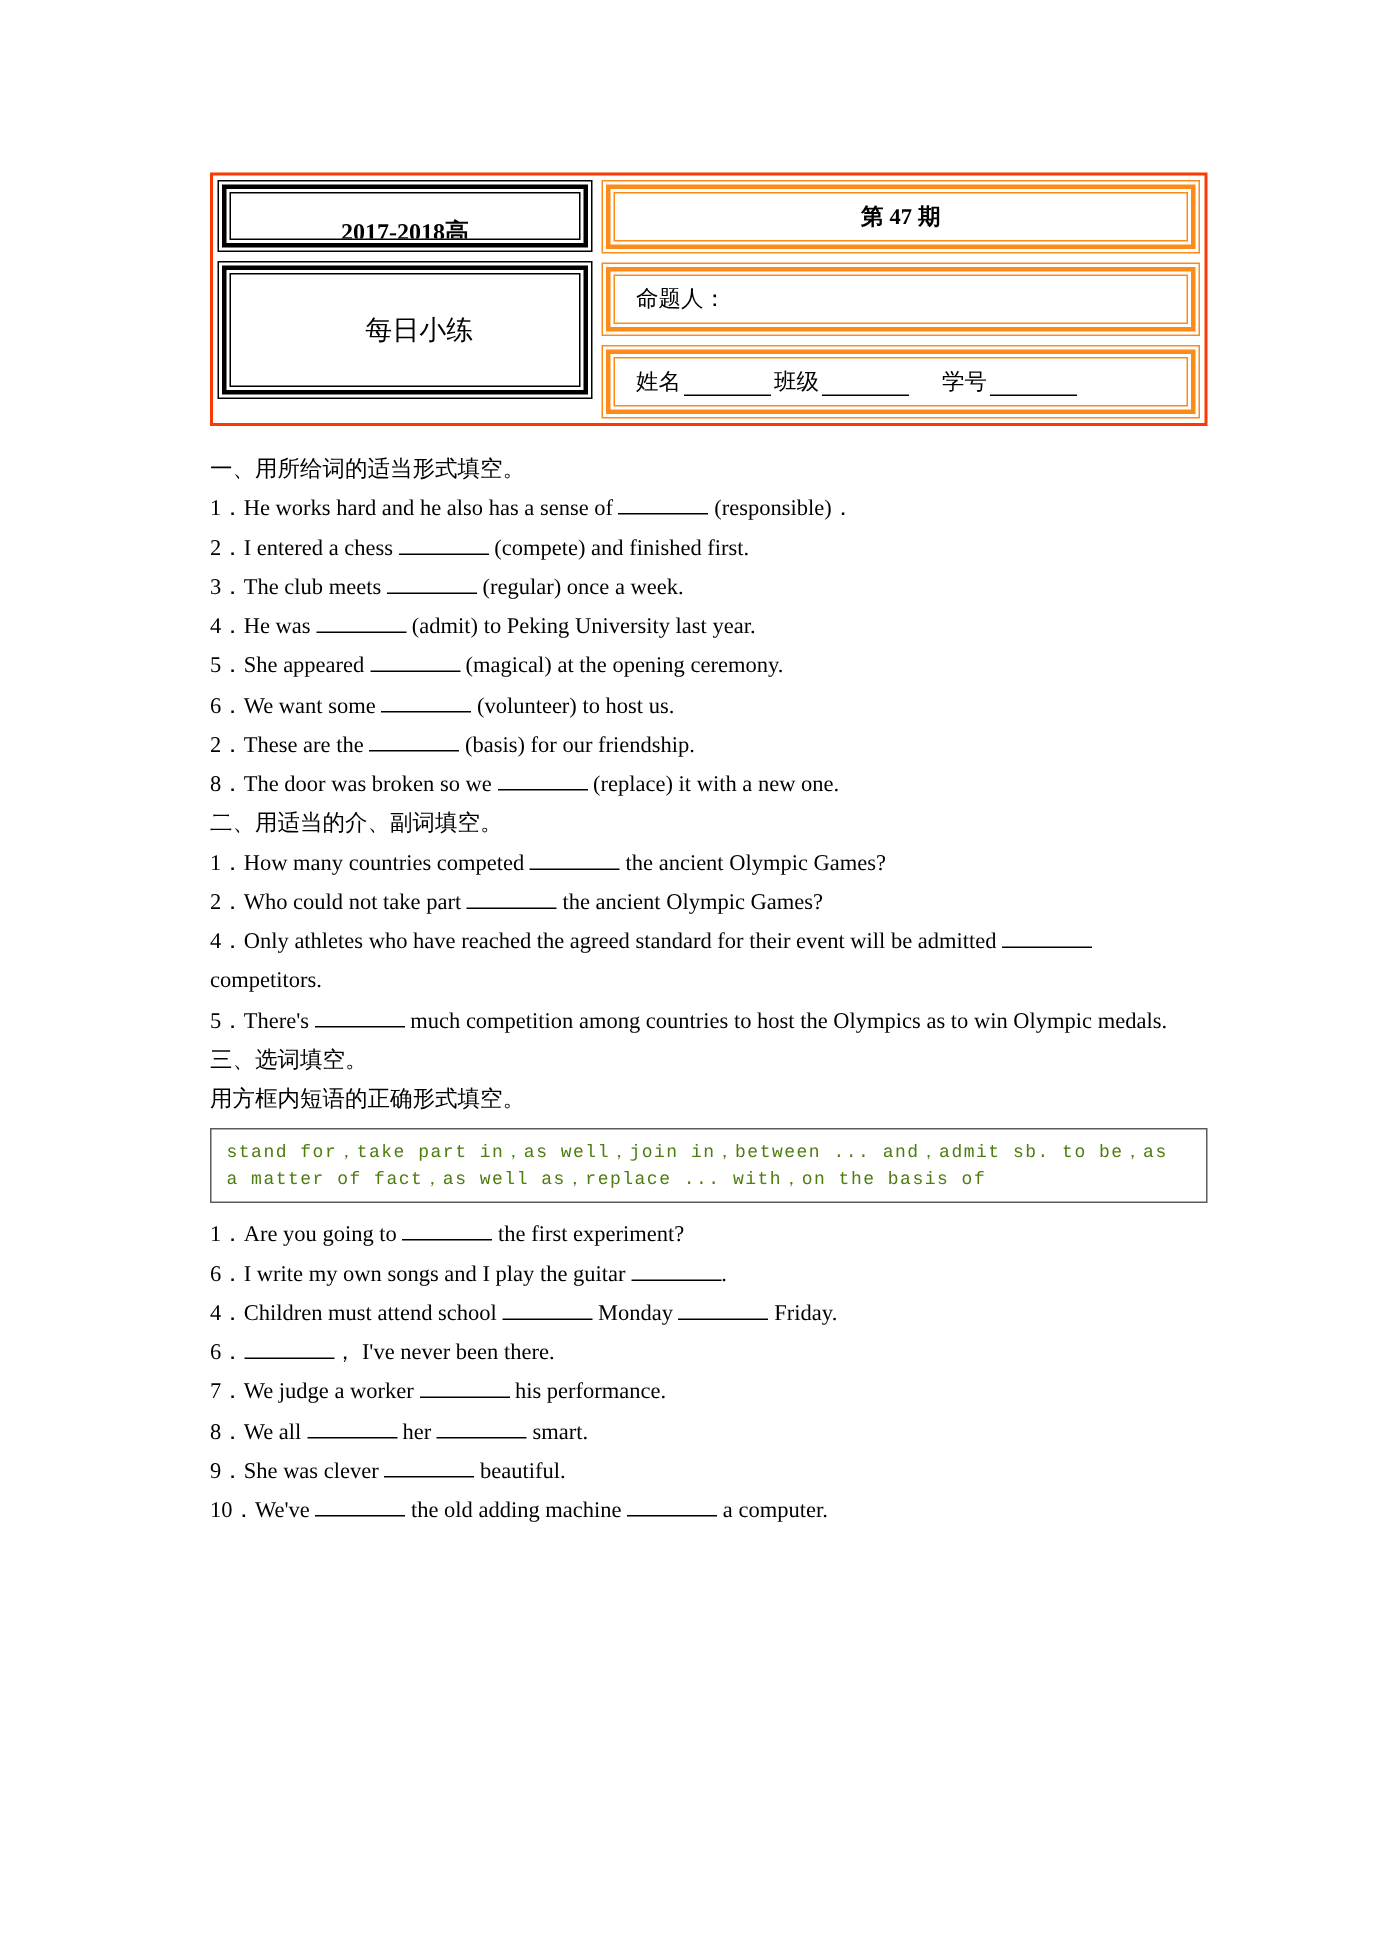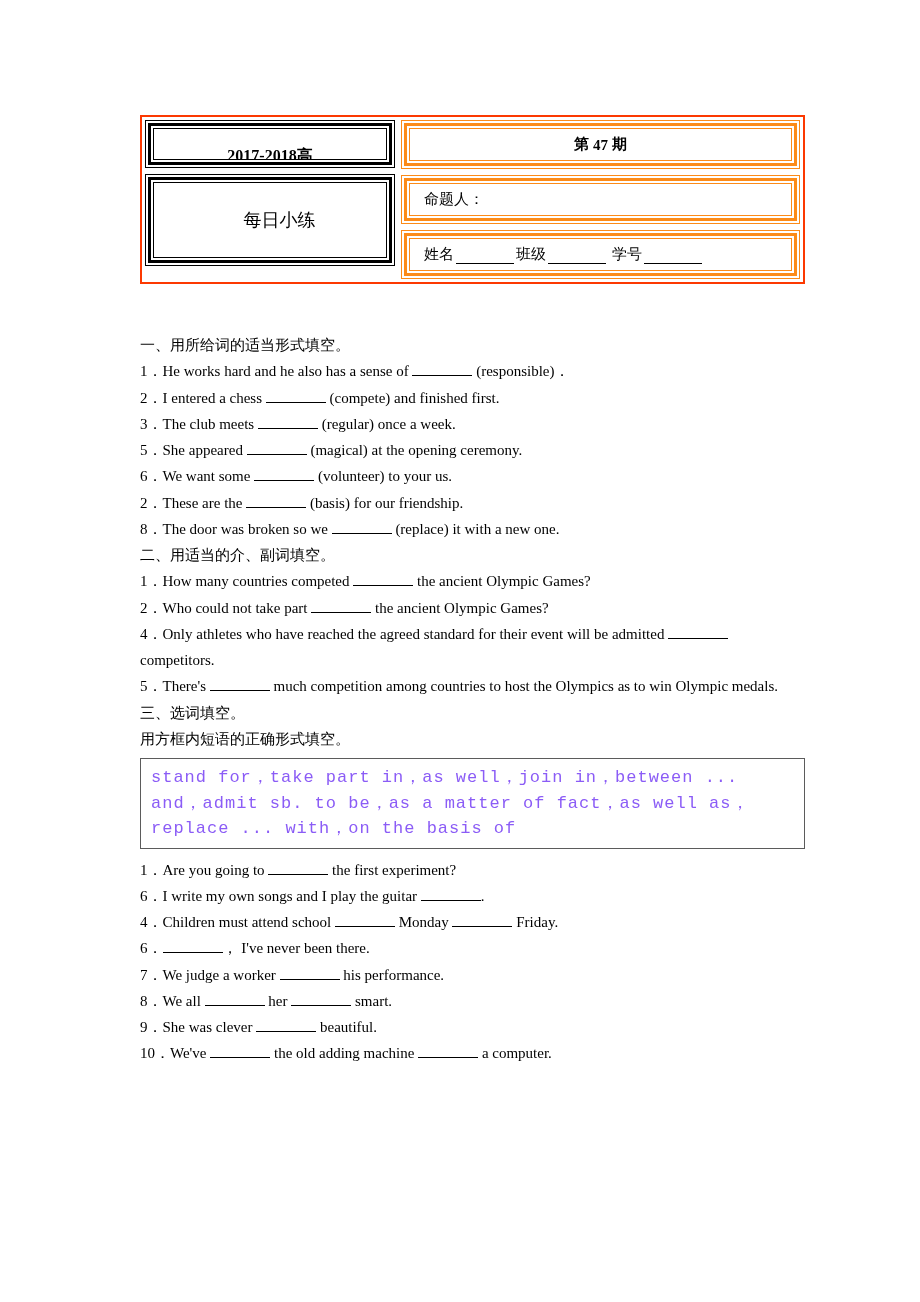--- a/index.html
+++ b/index.html
@@ -84,38 +84,38 @@
   .r1 .inner { justify-content: center; font-weight: bold; font-size: 15px;}
   .r3 .inner { font-size:14px; }
   .uline {
     display: inline-block;
     border-bottom: 1px solid #000;
     width: 58px;
     height: 14px;
     vertical-align: baseline;
     margin: 0 2px;
   }
-  .content { margin-top: 48px; line-height: 1.75; }
+  .content { margin-top: 16px; line-height: 1.75; }
   .content p { margin: 0; }
   .blank {
     display: inline-block;
     width: 60px;
     border-bottom: 1px solid #000;
     height: 12px;
     vertical-align: baseline;
   }
   .word-box {
     border: 1px solid #5b5b5b;
     padding: 6px 10px;
     margin: 6px 0 8px 0;
     font-family: "Courier New", monospace;
-    font-size: 17px;
+    font-size: 12px;
     line-height: 1.5;
     letter-spacing: 1px;
-    color: #8b5cf6;
+    color: #4d7c0f;
   }
 </style>
 </head>
 <body>
 
 <div class="page">
 
   <div class="header-frame">
     <div class="left-col">
       <div class="triple-box">
@@ -148,35 +148,36 @@
         </div>
           </div>
       </div>
       <div class="orange-box r3">
         <div class="mid">
             <div class="inner">
           <span>姓名</span>
               <span class="uline"></span>
           <span>班级</span>
               <span class="uline"></span>
-          <span style="margin-left:4px;">学号</span>
+          <span style="margin-left:20px;">学号</span>
               <span class="uline"></span>
         </div>
           </div>
       </div>
     </div>
   </div>
 
   <div class="content">
     <p>一、用所给词的适当形式填空。</p>
     <p><span>1．He works hard and he also has a sense of </span><span class="blank"></span><span> (responsible)．</span></p>
     <p><span>2．I entered a chess </span><span class="blank"></span><span> (compete) and finished first.</span></p>
     <p><span>3．The club meets </span><span class="blank"></span><span> (regular) once a week.</span></p>
+    <p><span>4．He was </span><span class="blank"></span><span> (admit) to Peking University last year.</span></p>
     <p><span>5．She appeared </span><span class="blank"></span><span> (magical) at the opening ceremony.</span></p>
-    <p><span>6．We want some </span><span class="blank"></span><span> (volunteer) to your us.</span></p>
+    <p><span>6．We want some </span><span class="blank"></span><span> (volunteer) to host us.</span></p>
     <p><span>2．These are the </span><span class="blank"></span><span> (basis) for our friendship.</span></p>
     <p><span>8．The door was broken so we </span><span class="blank"></span><span> (replace) it with a new one.</span></p>
 
     <p>二、用适当的介、副词填空。</p>
     <p><span>1．How many countries competed </span><span class="blank"></span><span> the ancient Olympic Games?</span></p>
     <p><span>2．Who could not take part </span><span class="blank"></span><span> the ancient Olympic Games?</span></p>
     <p><span>4．Only athletes who have reached the agreed standard for their event will be admitted </span><span class="blank"></span><span> competitors.</span></p>
     <p><span>5．There's </span><span class="blank"></span><span> much competition among countries to host the Olympics as to win Olympic medals.</span></p>
 
     <p>三、选词填空。</p>

